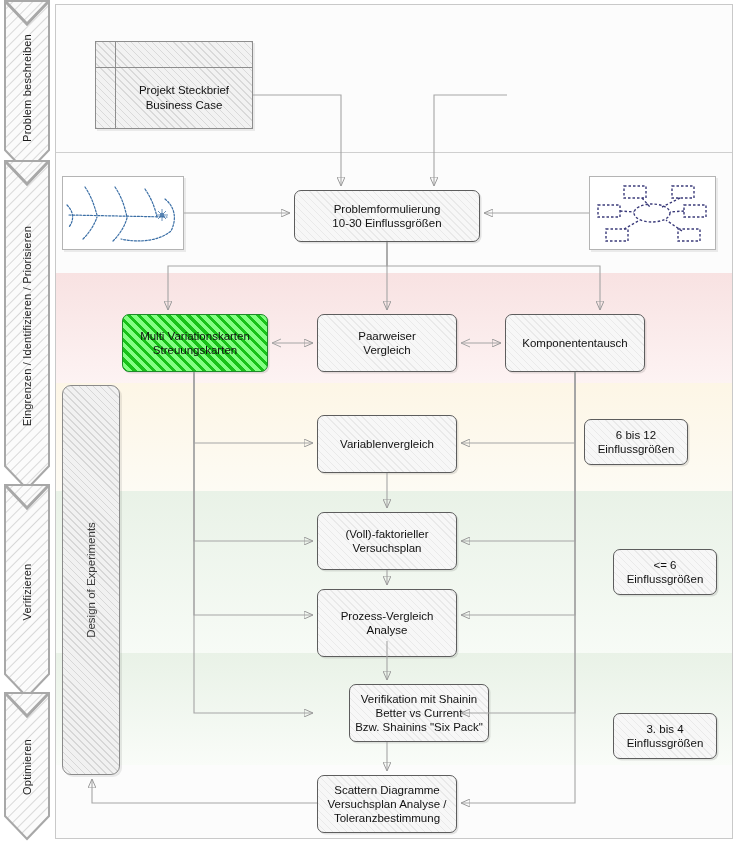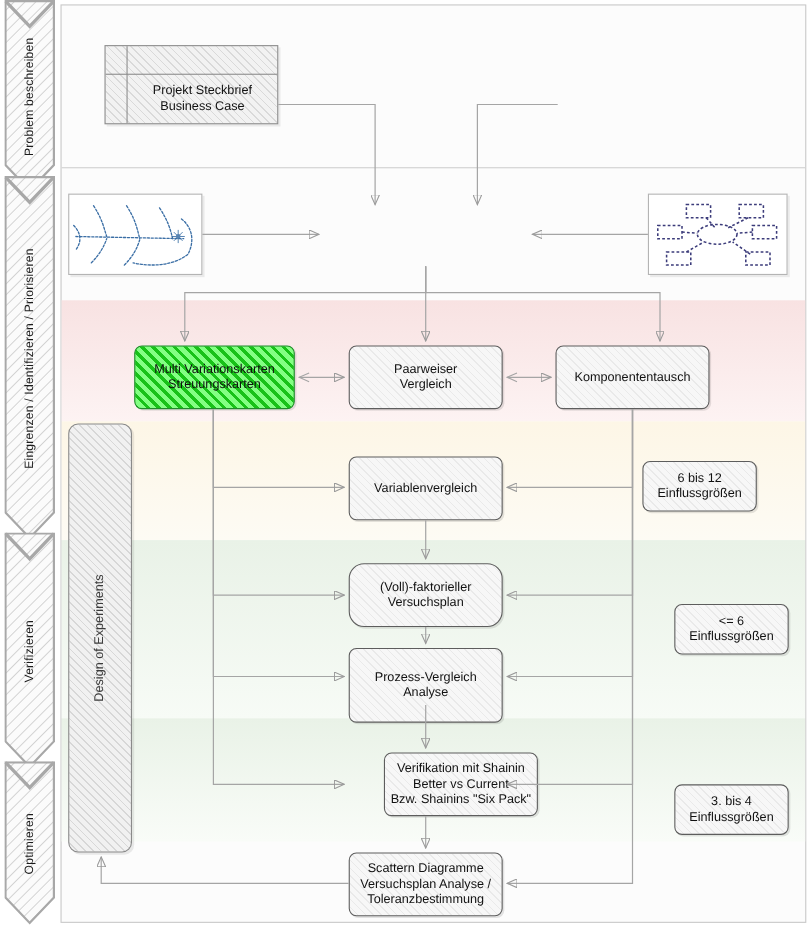--- a/index.html
+++ b/index.html
@@ -129,21 +129,21 @@
   </div>
 
   <div class="container">
     <div class="band" style="top:268px;height:110px;background:linear-gradient(#f8e2e2,#fdf3f3);"></div>
     <div class="band" style="top:378px;height:108px;background:linear-gradient(#fdf6e6,#fdfbf4);"></div>
     <div class="band" style="top:486px;height:162px;background:linear-gradient(#e9f2e7,#f7fbf6);"></div>
     <div class="band" style="top:648px;height:112px;background:linear-gradient(#e9f2e7,#f9fcf8);"></div>
     <div class="divider" style="top:147px;"></div>
   </div>
 
-  <div class="doc" style="left:95px;top:41px;width:158px;height:72px;">
+  <div class="doc" style="left:95px;top:41px;width:158px;height:88px;">
     <div class="hdr"></div>
     <div class="col"></div>
     <div class="txt" style="white-space:pre-line;">Projekt Steckbrief
 Business Case</div>
   </div>
 
 
   <div class="pic" style="left:62px;top:176px;width:122px;height:74px;">
     <svg width="119" height="71" viewBox="0 0 119 71">
       <g fill="none" stroke="#3a6ea5" stroke-width="1.2" stroke-dasharray="2 1.6" stroke-linecap="round">
@@ -177,32 +177,34 @@
       </g>
     </svg>
   </div>
 
   <div class="doe" style="left:62px;top:385px;width:58px;height:390px;">
     <div class="lbl">
         <span>Design of Experiments</span>
       </div>
   </div>
 
+  <div class="node" style="left:294px;top:190px;width:186px;height:52px;white-space:pre-line;">Problemformulierung
+10-30 Einflussgrößen</div>
 
   <div class="node green" style="left:122px;top:314px;width:146px;height:58px;white-space:pre-line;">Multi Variationskarten
 Streuungskarten</div>
 
   <div class="node" style="left:317px;top:314px;width:140px;height:58px;white-space:pre-line;">Paarweiser
 Vergleich</div>
 
   <div class="node" style="left:505px;top:314px;width:140px;height:58px;white-space:pre-line;">Komponententausch</div>
 
   <div class="node" style="left:317px;top:415px;width:140px;height:58px;white-space:pre-line;">Variablenvergleich</div>
 
-  <div class="node" style="left:317px;top:512px;width:140px;height:58px;white-space:pre-line;border-radius:14px;">(Voll)-faktorieller
+  <div class="node" style="left:317px;top:512px;width:140px;height:58px;white-space:pre-line;">(Voll)-faktorieller
 Versuchsplan</div>
 
   <div class="node" style="left:317px;top:589px;width:140px;height:68px;white-space:pre-line;">Prozess-Vergleich
 Analyse</div>
 
   <div class="node" style="left:317px;top:684px;width:140px;height:58px;white-space:pre-line;margin-left:32px;">Verifikation mit Shainin
 Better vs Current
 Bzw. Shainins "Six Pack"</div>
 
   <div class="node" style="left:317px;top:775px;width:140px;height:58px;white-space:pre-line;">Scattern Diagramme

